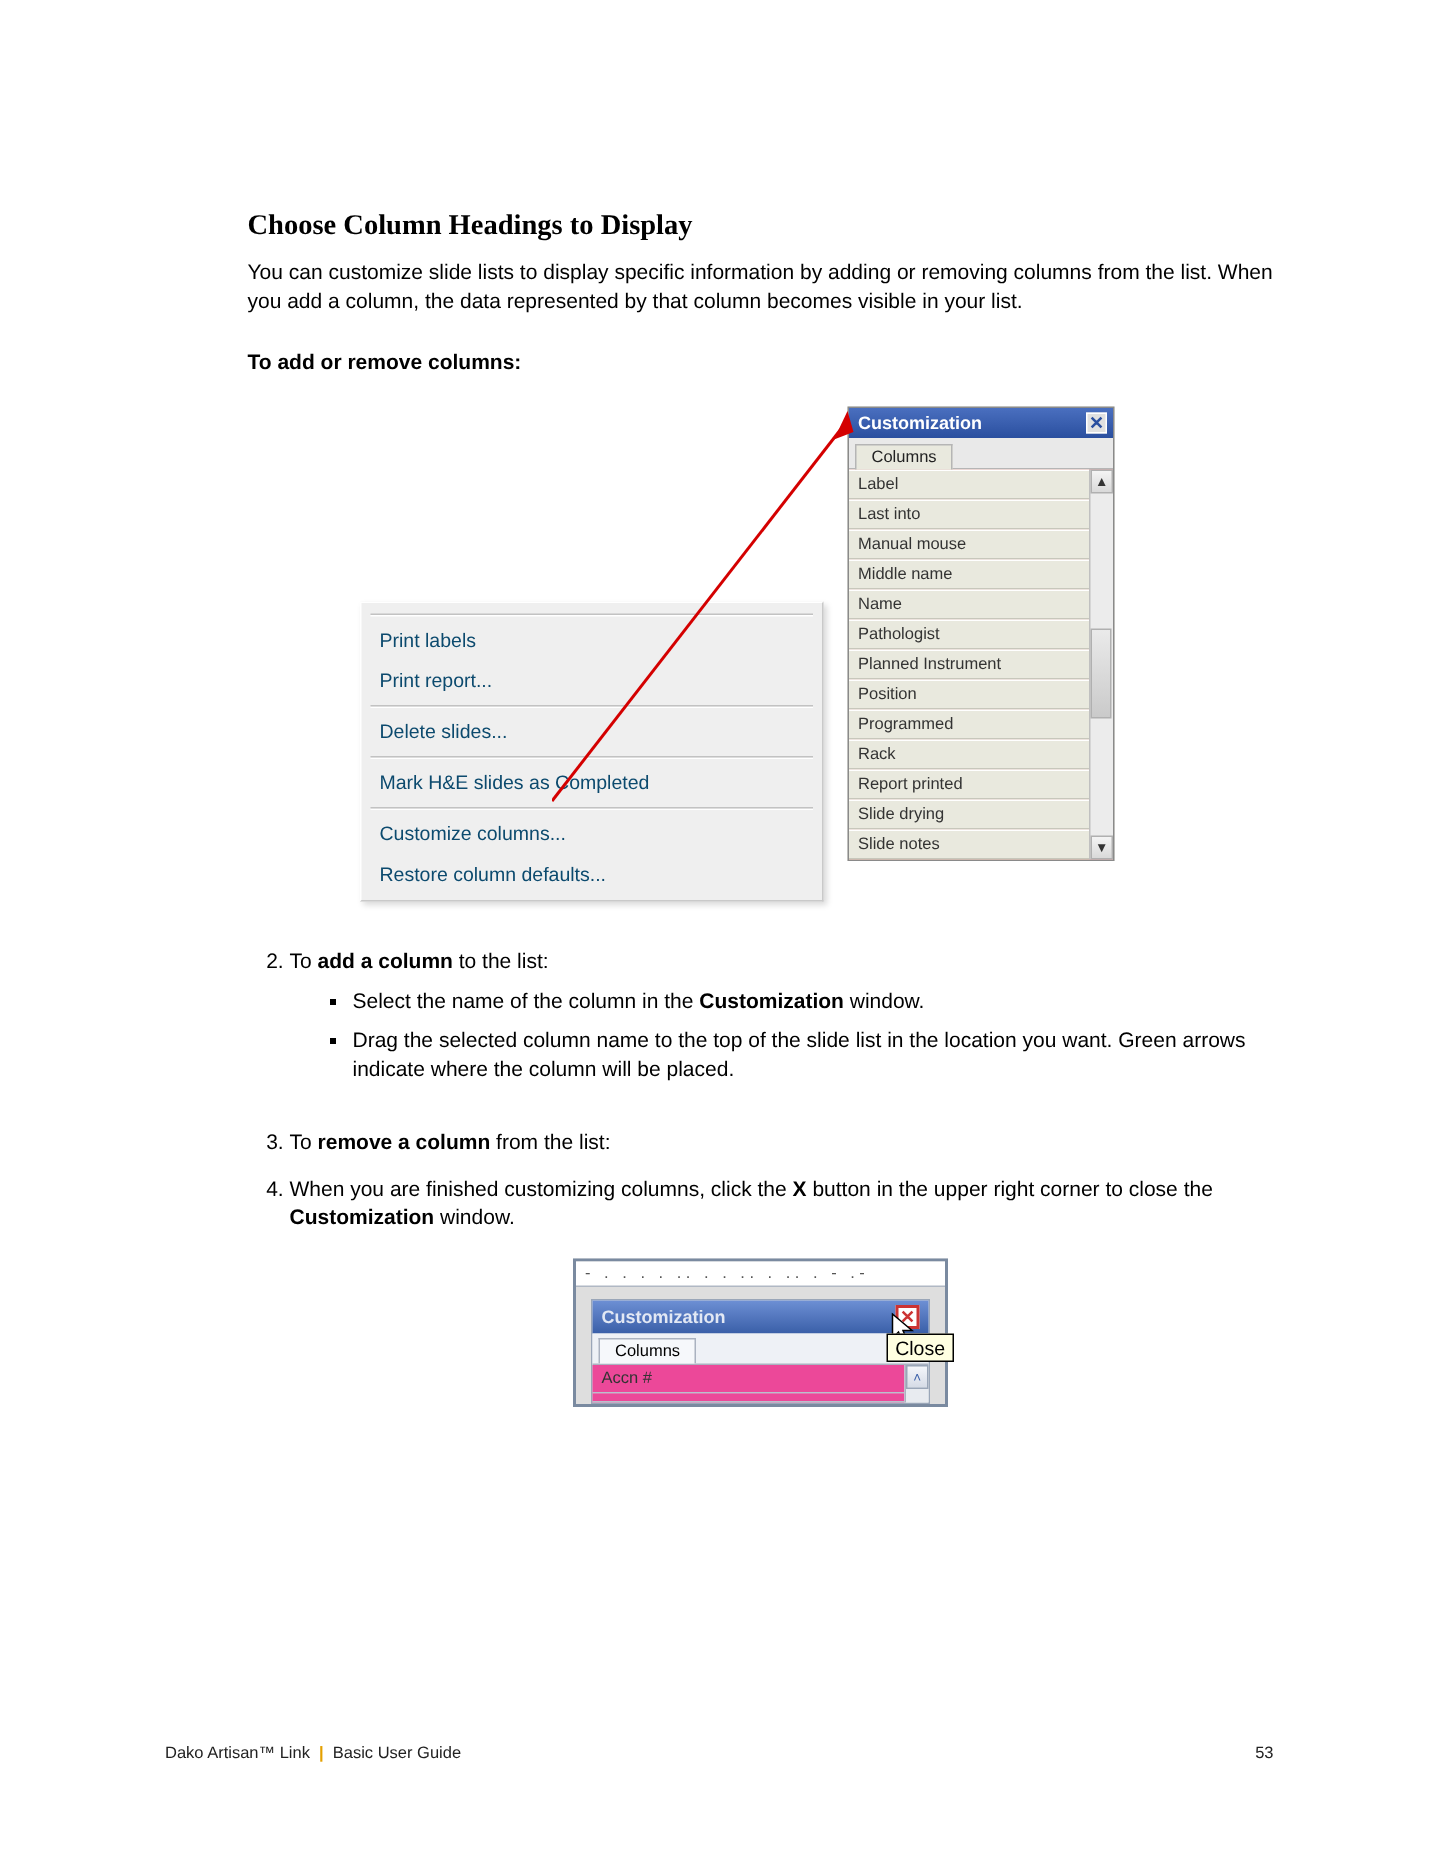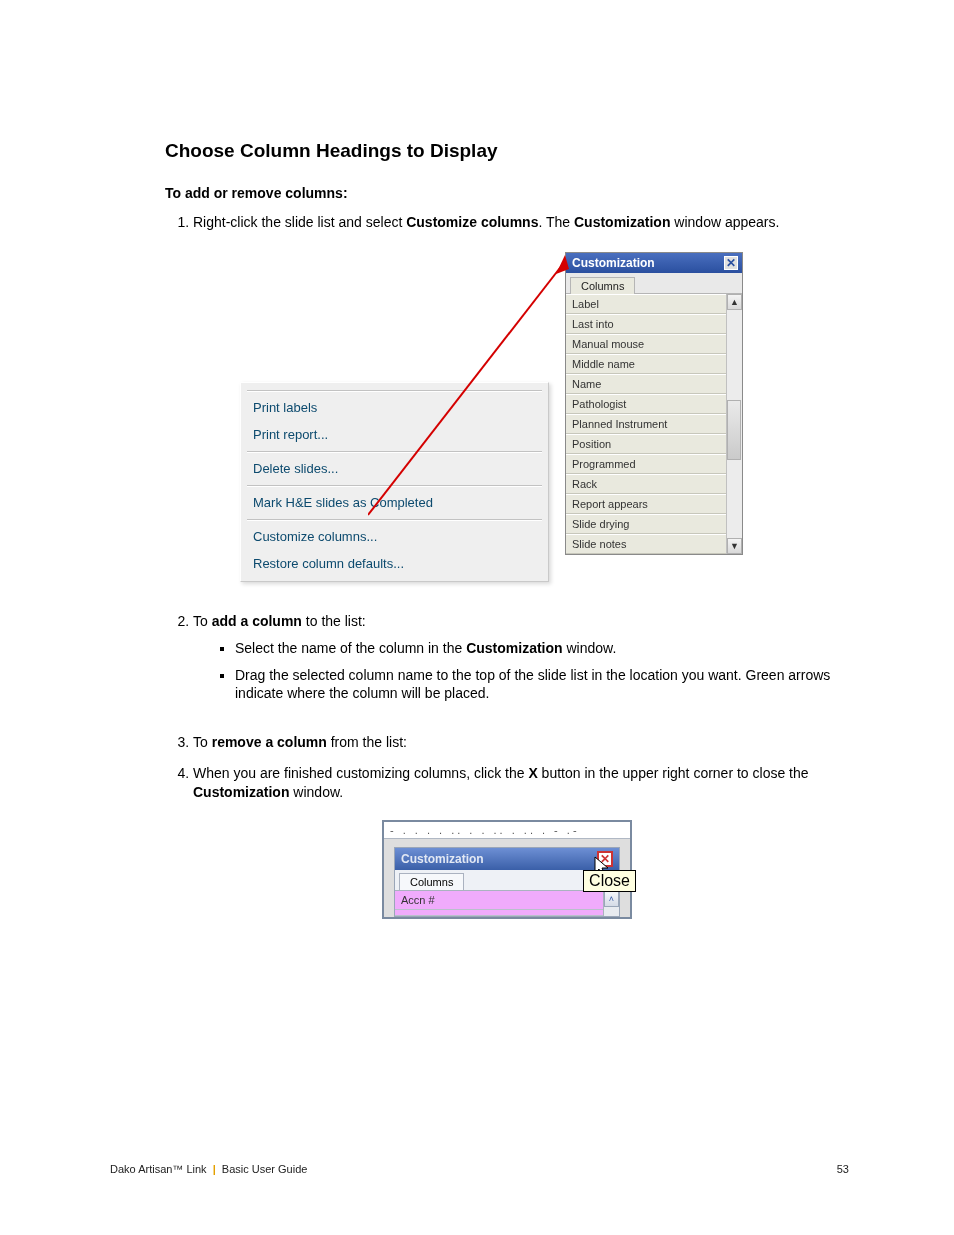--- a/index.html
+++ b/index.html
@@ -14,20 +14,21 @@
   }
   .page {
     padding: 140px 105px 60px 165px;
     position: relative;
     min-height: 1235px;
   }
   h2.section-heading {
     font-size: 19px;
     font-weight: bold;
     margin: 0 0 10px 0;
+    font-family: Liberation Serif, serif;
   }
   p { margin: 0 0 14px 0; line-height: 1.35; }
   .bold { font-weight: bold; }
   ol.main-list { padding-left: 28px; margin: 0 0 14px 0; }
   ol.main-list > li { margin-bottom: 12px; line-height: 1.35; }
   ul.sub-list { list-style-type: square; padding-left: 42px; margin: 8px 0 0 0; }
   ul.sub-list > li { margin-bottom: 8px; line-height: 1.35; }
   .strong-lead { font-weight: bold; margin: 22px 0 10px 0; }
 
   
@@ -220,21 +221,21 @@
     right: 18px;
     top: 34px;
   }
   .cust-panel2 .tooltip-close {
     position: absolute;
     right: -6px;
     top: 48px;
     background: #ffffe1;
     border: 1px solid #000;
     padding: 1px 5px;
-    font-size: 16px;
+    font-size: 13px;
   }
   .cust-panel2 .tabs-bar2 {
     padding: 3px 4px 0 4px;
     border-bottom: 1px solid #aab2c0;
     background: #eef1f6;
   }
   .cust-panel2 .tab2 {
     display: inline-block;
     border: 1px solid #aab2c0;
     border-bottom: none;
@@ -242,21 +243,21 @@
     padding: 2px 10px;
     font-size: 11px;
   }
   .cust-panel2 .content2 {
     display: flex;
   }
   .cust-panel2 .rows2 { flex: 1; }
   .cust-panel2 .row2 {
     border-bottom: 1px solid #b9c0cc;
     padding: 3px 6px;
-    background: #f0abfc;
+    background: #ec4899;
     font-size: 11px;
     color: #333;
   }
   .cust-panel2 .sb2 {
     width: 16px;
     border-left: 1px solid #aab2c0;
     background: #e8ebf0;
     display: flex;
     flex-direction: column;
   }
@@ -284,28 +285,24 @@
   }
   .page-footer .sep { color: #e4a000; font-weight: bold; margin: 0 3px; }
 </style>
 </head>
 <body>
 
 <div class="page">
 
   <h2 class="section-heading">Choose Column Headings to Display</h2>
 
+  <p>You can customize slide lists to display specific information by adding or removing columns from the list. When you add a column, the data represented by that column becomes visible in your list.</p>
 
   <p class="strong-lead">To add or remove columns:</p>
 
-  <ol class="main-list">
-    <li>
-      <span>Right-click the slide list and select </span><span class="bold">Customize columns</span><span>. The </span><span class="bold">Customization</span><span> window appears.</span>
-    </li>
-  </ol>
 
   <div class="figure1-wrap">
 
     <div class="context-menu">
       <div class="menu-sep"></div>
       <div class="menu-item">Print labels</div>
       <div class="menu-item">Print report...</div>
       <div class="menu-sep"></div>
       <div class="menu-item">Delete slides...</div>
       <div class="menu-sep"></div>
@@ -328,21 +325,21 @@
           <div class="col-item">Label</div>
           <div class="col-item">Last into</div>
           <div class="col-item">Manual mouse</div>
           <div class="col-item">Middle name</div>
           <div class="col-item">Name</div>
           <div class="col-item">Pathologist</div>
           <div class="col-item">Planned Instrument</div>
           <div class="col-item">Position</div>
           <div class="col-item">Programmed</div>
           <div class="col-item">Rack</div>
-          <div class="col-item">Report appears</div>
+          <div class="col-item">Report printed</div>
           <div class="col-item">Slide drying</div>
           <div class="col-item">Slide notes</div>
         </div>
         <div class="scrollbar">
           <div class="scroll-btn">▲</div>
           <div class="scroll-track">
             <div class="scroll-thumb" style="top:90px;height:60px;"></div>
           </div>
           <div class="scroll-btn">▼</div>
         </div>

